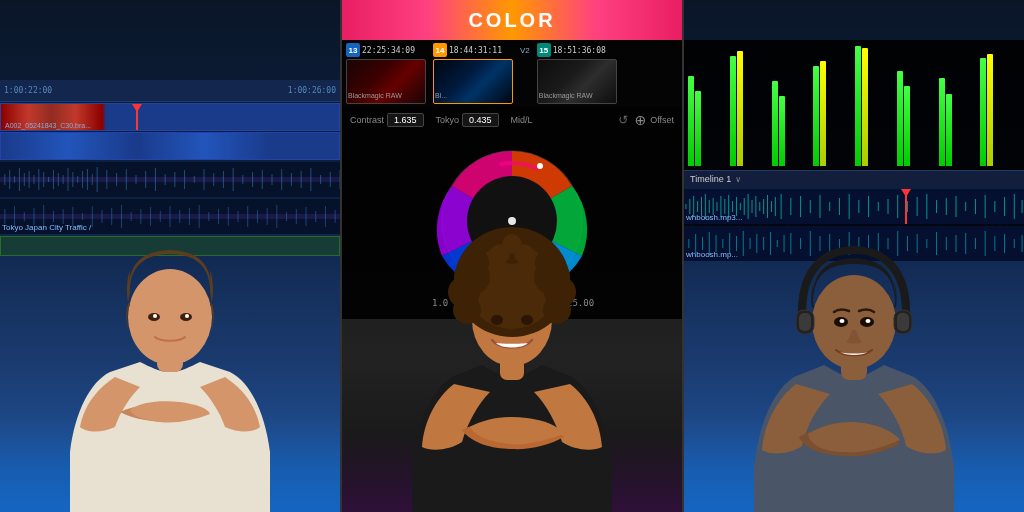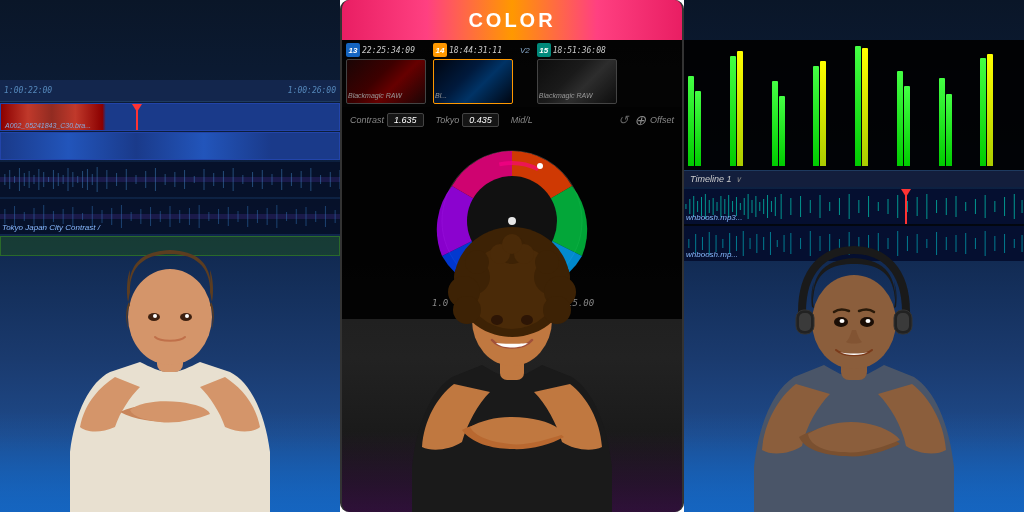--- a/index.html
+++ b/index.html
@@ -24,21 +24,20 @@
     
     .panel-edit {
       background: linear-gradient(180deg, #0a1628 0%, #0d2244 40%, #1a3a6e 70%, #1e4a8a 85%, #1565c0 100%);
     }
 
     
     .panel-color {
       background: linear-gradient(180deg, #111 0%, #1a1a1a 40%, #222 70%, #1a1a1a 85%, #0d0d0d 100%);
       border-left: 2px solid #333;
       border-right: 2px solid #333;
-      border-radius: 9px;
     }
 
     
     .panel-audio {
       background: linear-gradient(180deg, #0a1628 0%, #0d2244 40%, #1a3a6e 70%, #1e4a8a 85%, #1565c0 100%);
     }
 
     .panel-header {
       height: 40px;
       display: flex;
@@ -260,21 +259,20 @@
       height: 185px;
       z-index: 2;
     }
 
     .content-area {
       position: absolute;
       top: 40px;
       left: 0;
       right: 0;
       bottom: 0;
-      font-style: italic;
     }
 
     .timeline-numbers {
       font-size: 8px;
       color: #5588bb;
       font-family: monospace;
     }
 
     .v2-label {
       font-size: 8px;
@@ -404,21 +402,21 @@
             <line x1="275" y1="9" x2="275" y2="26"></line>
             <line x1="285" y1="6" x2="285" y2="29"></line>
             <line x1="295" y1="13" x2="295" y2="22"></line>
             <line x1="305" y1="10" x2="305" y2="25"></line>
             <line x1="315" y1="8" x2="315" y2="27"></line>
             <line x1="325" y1="12" x2="325" y2="23"></line>
             <line x1="335" y1="7" x2="335" y2="28"></line>
             <line x1="345" y1="11" x2="345" y2="24"></line>
           </g>
         </svg>
-        <div class="audio-track-label">Tokyo Japan City Contrast /</div>
+        <div class="audio-track-label">Tokyo Japan City Traffic /</div>
       </div>
 
       <div style="height:20px; background:rgba(30,80,30,0.5); margin:1px 0; border:1px solid #2a6a2a;">
       </div>
     </div>
 
     <div class="people-layer">
       <svg width="280" height="340" viewBox="0 0 280 340">
 
         <ellipse cx="140" cy="330" rx="90" ry="20" fill="rgba(0,80,180,0.3)"></ellipse>

